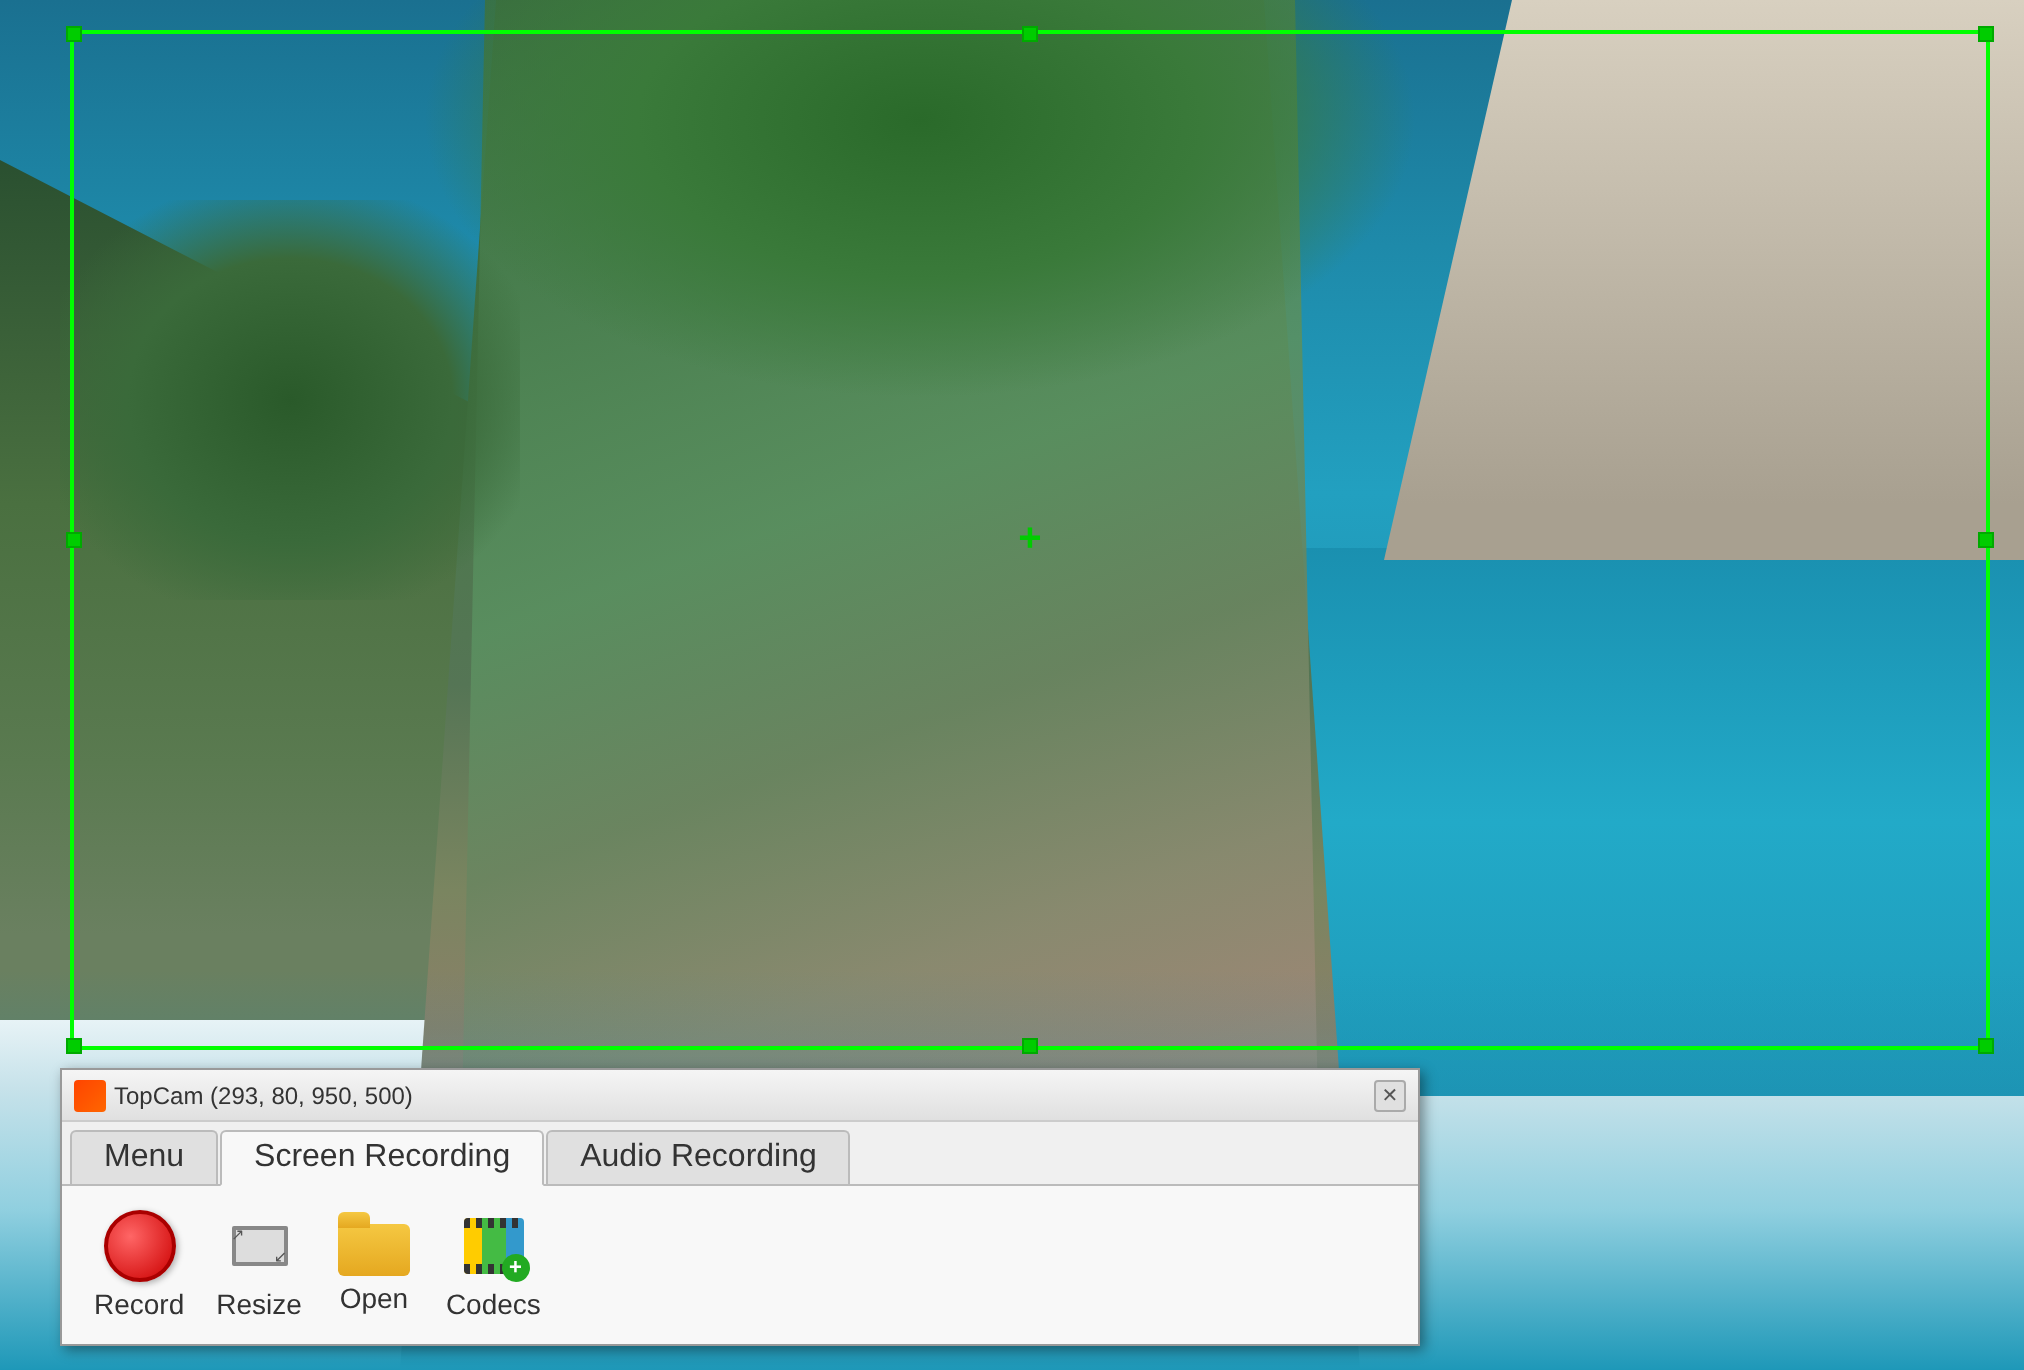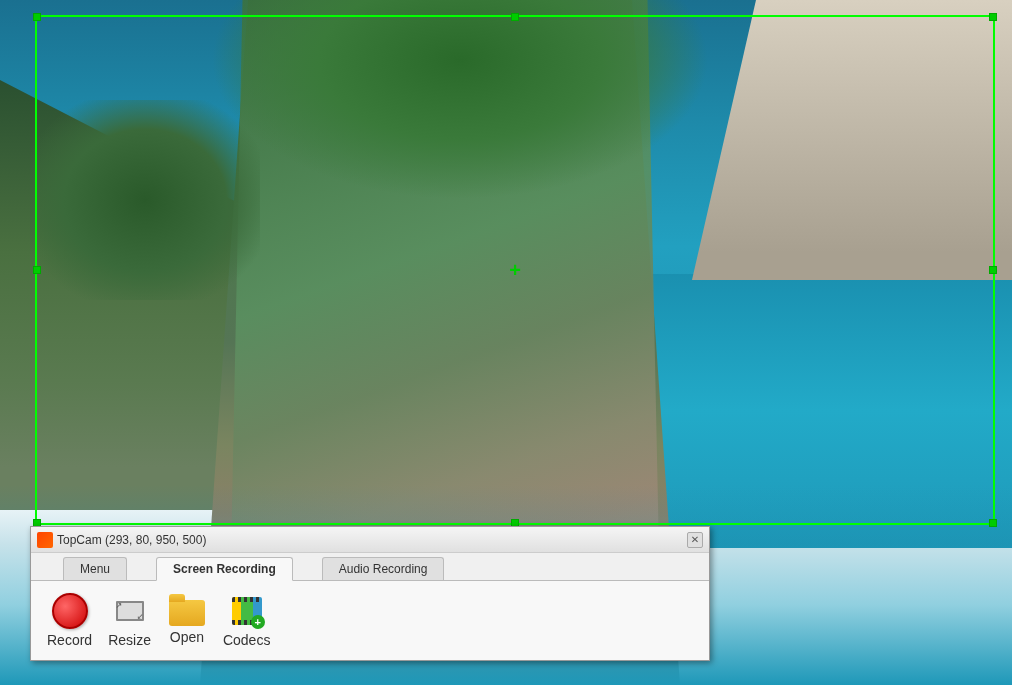--- a/index.html
+++ b/index.html
@@ -148,21 +148,21 @@
       transform: translate(-50%, -50%);
       color: #00cc00;
       font-size: 20px;
       font-weight: bold;
       pointer-events: none;
     }
 
     
     .toolbar-window {
       position: absolute;
-      bottom: 24px;
+      bottom: 12px;
       left: 30px;
       width: 680px;
       background: #f0f0f0;
       border: 1px solid #999;
       box-shadow: 2px 2px 6px rgba(0,0,0,0.4);
       z-index: 20;
     }
 
     .toolbar-titlebar {
       display: flex;
@@ -211,37 +211,36 @@
     .tabs-bar {
       display: flex;
       background: #f0f0f0;
       border-bottom: 1px solid #bbb;
       padding: 4px 4px 0 4px;
       gap: 1px;
     }
 
     .tab {
       padding: 4px 16px;
-      font-size: 12px;
+      font-size: 16px;
       cursor: pointer;
       border: 1px solid #bbb;
       border-bottom: none;
       background: #e0e0e0;
       color: #333;
       border-radius: 3px 3px 0 0;
       white-space: nowrap;
-      margin-left: 28px;
     }
 
     .tab.active {
       background: #f8f8f8;
       border-bottom: 1px solid #f8f8f8;
       margin-bottom: -1px;
       z-index: 1;
-      font-weight: 700;
+      font-weight: 400;
     }
 
     
     .toolbar-content {
       display: flex;
       align-items: center;
       padding: 8px 10px;
       gap: 4px;
       background: #f8f8f8;
     }

